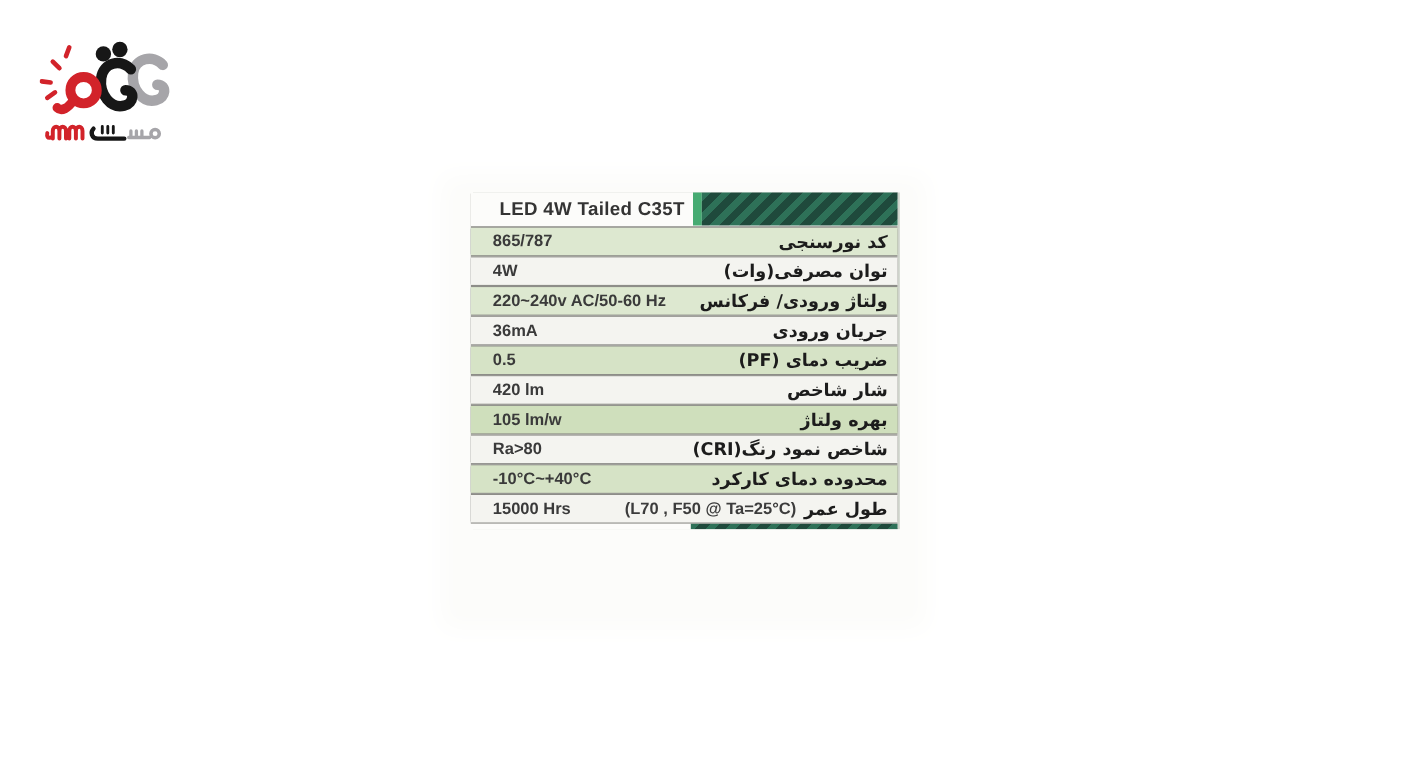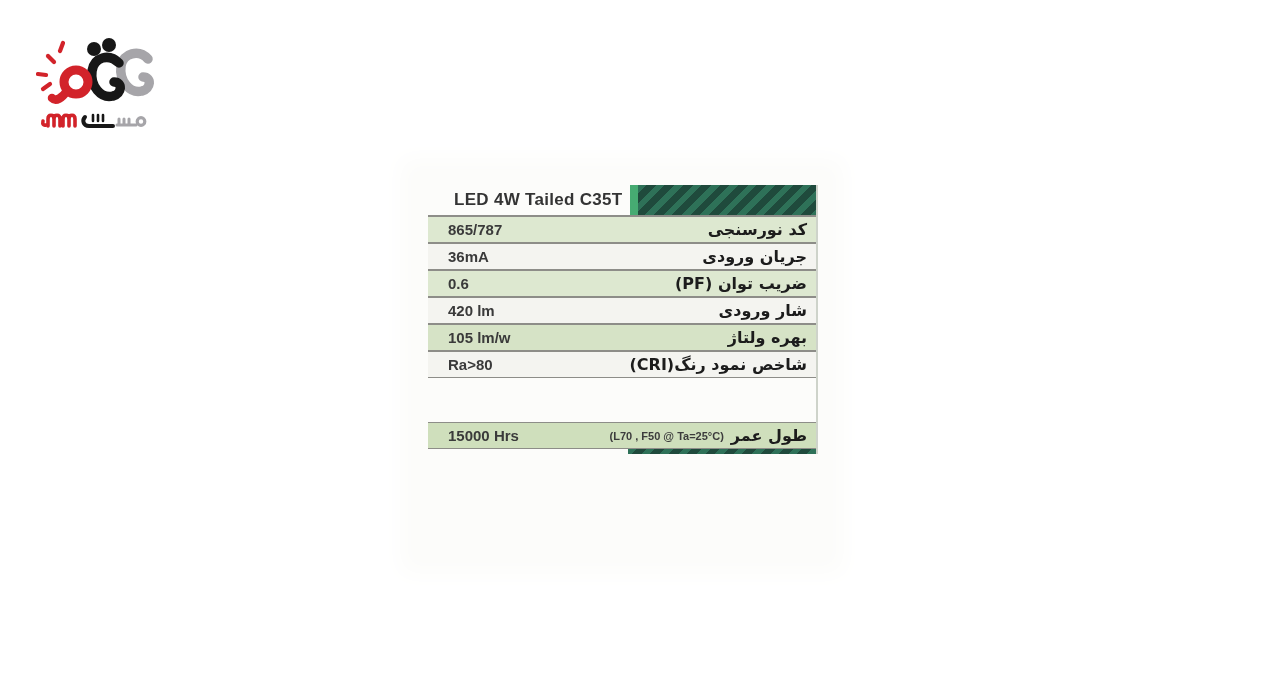--- a/index.html
+++ b/index.html
@@ -12,21 +12,21 @@
   
   .logo{position:absolute;left:36px;top:30px;width:120px;height:100px;}
 
   
   .photo{
     position:absolute;left:414px;top:172px;width:416px;height:388px;
     background:#fcfcfa;
     box-shadow:0 0 22px 14px #fcfcfa;
   }
   .spec-table{
-    position:absolute;left:14px;top:13px;width:388px;
+    position:absolute;left:14px;top:3px;width:388px;
     box-shadow:2px 0 0 rgba(150,162,145,.45);
   }
 
   
   .spec-header{position:relative;height:30px;box-shadow:0 1px 0 var(--line);}
   .spec-header .title{
     position:absolute;left:0;top:0;width:202px;height:100%;
     background:#fcfcfa;display:flex;align-items:center;
     padding-left:26px;box-sizing:border-box;
     font-size:17px;font-weight:bold;color:#343434;letter-spacing:.3px;
@@ -43,36 +43,36 @@
   }
 
   
   .rows{display:flex;flex-direction:column;row-gap:2px;margin-top:2px;}
   .spec-row{
     height:25px;display:flex;align-items:center;justify-content:space-between;
     box-shadow:0 -1px 0 var(--line), 0 1px 0 var(--line);
     background:var(--row-white);
   }
   .rows .spec-row:nth-child(odd){background:var(--row-green);}
-  .rows .spec-row:nth-child(7){background:var(--row-green-deep);margin-top:44px;}
+  .rows .spec-row:nth-child(7){background:var(--row-green-deep);}
   .rows .spec-row:nth-child(5),
   .rows .spec-row:nth-child(9),
   .rows .spec-row:nth-child(11){background:var(--row-green-mid);}
 
   .spec-value{
     padding-left:20px;font-size:15px;font-weight:bold;color:var(--value-text);
     white-space:nowrap;font-family:"Liberation Sans", sans-serif;
   }
   .spec-label{
     padding-right:9px;font-size:16px;font-weight:700;color:var(--label-text);
     font-family:"DejaVu Sans", sans-serif;white-space:nowrap;
     display:flex;align-items:center;column-gap:7px;
   }
   .spec-label .note{
-    font-size:11px;font-weight:600;color:#3c3c3c;
+    font-size:15px;font-weight:600;color:#3c3c3c;
     font-family:"Liberation Sans", sans-serif;letter-spacing:0;
   }
 
   .packaging-edge{
     margin-left:200px;width:188px;height:5px;margin-top:1px;
     background:repeating-linear-gradient(135deg,
       var(--stripe-light) 0 6px, var(--stripe-dark) 6px 13px);
   }
 </style>
 </head>
@@ -114,47 +114,65 @@
     </div>
 
     <div class="rows">
       <div class="spec-row">
         <div class="spec-value">865/787</div>
         <div class="spec-label" dir="rtl">
             <span>کد نورسنجی</span>
           </div>
       </div>
       <div class="spec-row">
+        <div class="spec-value">4W</div>
+        <div class="spec-label" dir="rtl">
+            <span>توان مصرفی(وات)</span>
+          </div>
+      </div>
+      <div class="spec-row">
+        <div class="spec-value">220~240v AC/50-60 Hz</div>
+        <div class="spec-label" dir="rtl">
+            <span>ولتاژ ورودی/ فرکانس</span>
+          </div>
+      </div>
+      <div class="spec-row">
         <div class="spec-value">36mA</div>
         <div class="spec-label" dir="rtl">
             <span>جریان ورودی</span>
           </div>
       </div>
       <div class="spec-row">
-        <div class="spec-value">0.6</div>
+        <div class="spec-value">0.5</div>
         <div class="spec-label" dir="rtl">
-            <span>ضریب توان (PF)</span>
+            <span>ضریب دمای (PF)</span>
           </div>
       </div>
       <div class="spec-row">
         <div class="spec-value">420 lm</div>
         <div class="spec-label" dir="rtl">
-            <span>شار ورودی</span>
+            <span>شار شاخص</span>
           </div>
       </div>
       <div class="spec-row">
         <div class="spec-value">105 lm/w</div>
         <div class="spec-label" dir="rtl">
             <span>بهره ولتاژ</span>
           </div>
       </div>
       <div class="spec-row">
         <div class="spec-value">Ra&gt;80</div>
         <div class="spec-label" dir="rtl">
             <span>شاخص نمود رنگ(CRI)</span>
+          </div>
+      </div>
+      <div class="spec-row">
+        <div class="spec-value">-10°C~+40°C</div>
+        <div class="spec-label" dir="rtl">
+            <span>محدوده دمای کارکرد</span>
           </div>
       </div>
       <div class="spec-row">
         <div class="spec-value">15000 Hrs</div>
         <div class="spec-label" dir="rtl">
           <span>طول عمر</span>
           <span class="note" dir="ltr">(L70 , F50 @ Ta=25°C)</span>
         </div>
       </div>
     </div>

